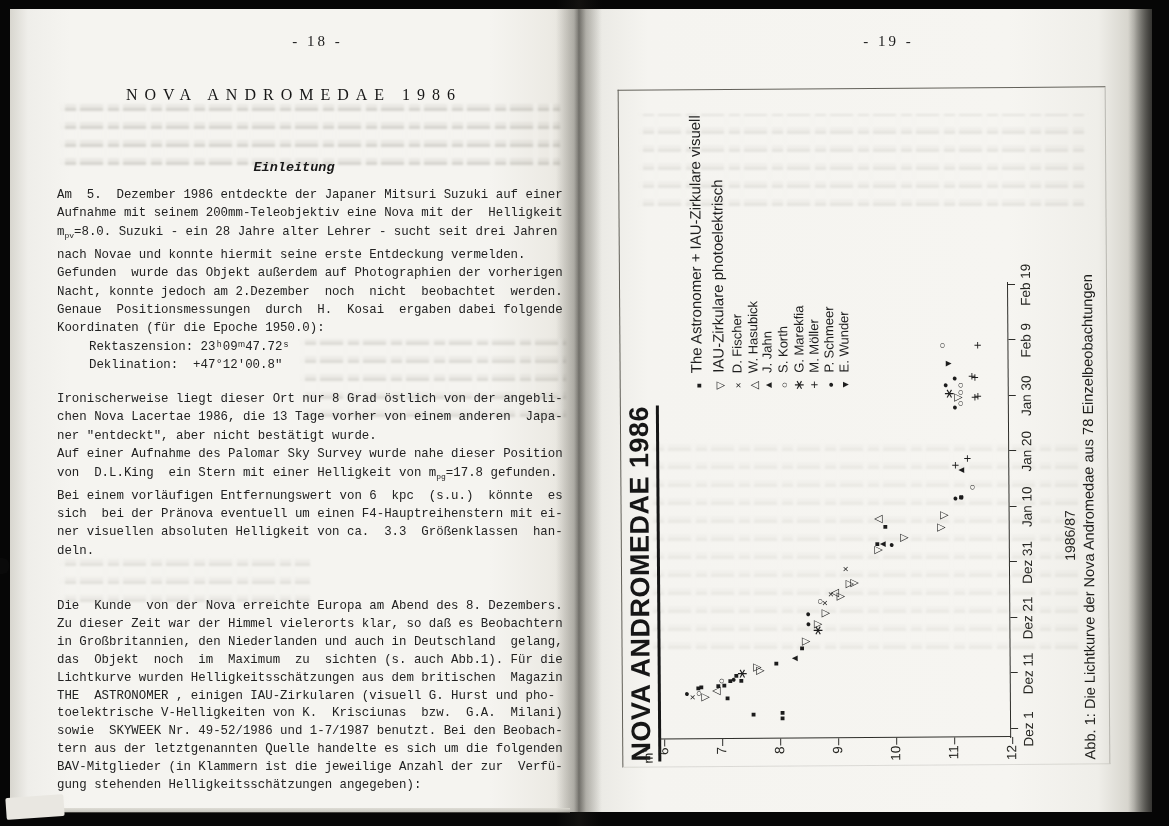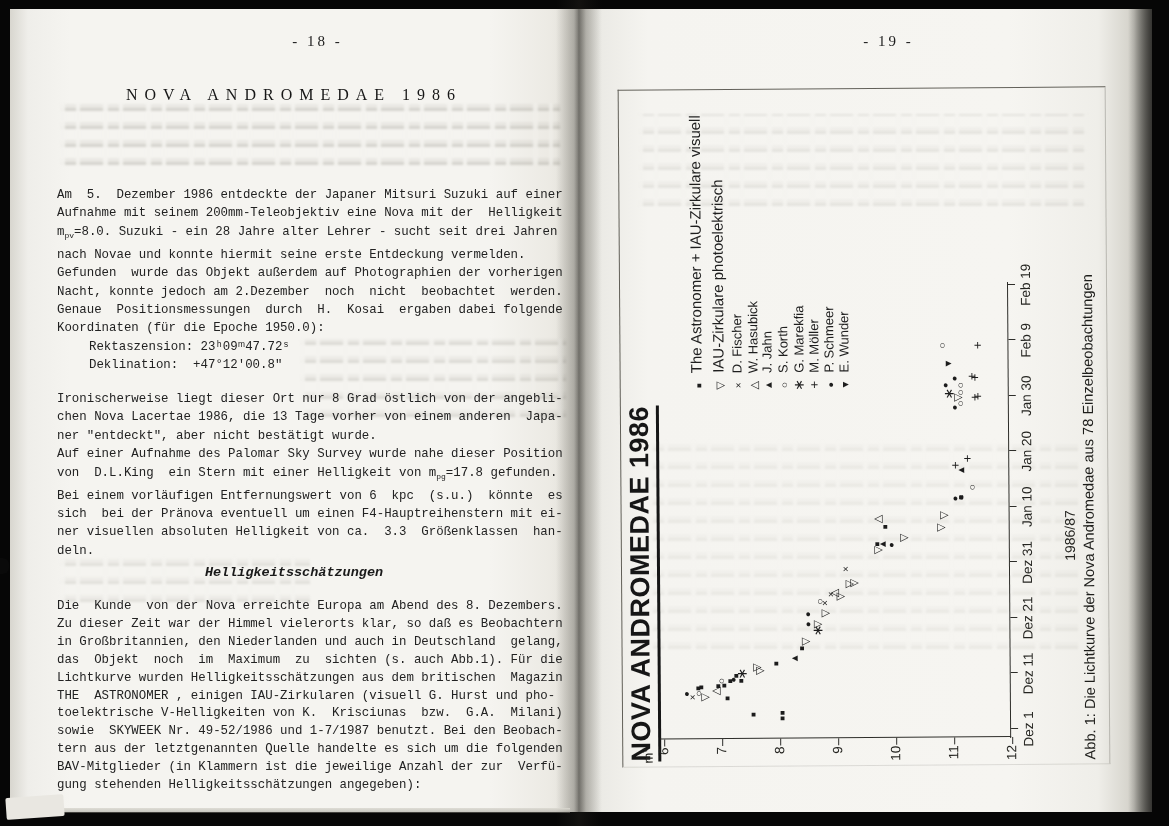--- a/index.html
+++ b/index.html
@@ -71,40 +71,40 @@
 <body>
 
 <div class="stage">
 
   <div class="page page-left">
     <div class="bleed" style="left:50px;top:94px;width:500px;height:62px;opacity:.42;"></div>
     <div class="bleed" style="left:290px;top:330px;width:266px;height:78px;opacity:.33;"></div>
     <div class="bleed" style="left:50px;top:545px;width:250px;height:48px;opacity:.26;"></div>
     <div class="pagenum">-  18  -</div>
     <div class="doc-title">NOVA ANDROMEDAE 1986</div>
+    <div class="sec-head h1">Einleitung</div>
     <div class="body-text p1">Am  5.  Dezember 1986 entdeckte der Japaner Mitsuri Suzuki auf einer
 Aufnahme mit seinem 200mm-Teleobjektiv eine Nova mit der  Helligkeit
 m<sub>pv</sub>=8.0. Suzuki - ein 28 Jahre alter Lehrer - sucht seit drei Jahren
 nach Novae und konnte hiermit seine erste Entdeckung vermelden.
 Gefunden  wurde das Objekt außerdem auf Photographien der vorherigen
 Nacht, konnte jedoch am 2.Dezember  noch  nicht  beobachtet  werden.
 Genaue  Positionsmessungen  durch  H.  Kosai  ergaben dabei folgende
 Koordinaten (für die Epoche 1950.0):</div>
     <div class="body-text coords">Rektaszension: 23ʰ09ᵐ47.72ˢ
 Deklination:  +47°12'00.8"</div>
     <div class="body-text p2">Ironischerweise liegt dieser Ort nur 8 Grad östlich von der angebli-
 chen Nova Lacertae 1986, die 13 Tage vorher von einem anderen  Japa-
 ner "entdeckt", aber nicht bestätigt wurde.
 Auf einer Aufnahme des Palomar Sky Survey wurde nahe dieser Position
 von  D.L.King  ein Stern mit einer Helligkeit von m<sub>pg</sub>=17.8 gefunden.
 Bei einem vorläufigen Entfernungswert von 6  kpc  (s.u.)  könnte  es
 sich  bei der Pränova eventuell um einen F4-Hauptreihenstern mit ei-
 ner visuellen absoluten Helligkeit von ca.  3.3  Größenklassen  han-
 deln.</div>
-    <div class="sec-head h2">Helligkeitsschätzungen</div>
     <div class="body-text p3">Die  Kunde  von der Nova erreichte Europa am Abend des 8. Dezembers.
 Zu dieser Zeit war der Himmel vielerorts klar, so daß es Beobachtern
 in Großbritannien, den Niederlanden und auch in Deutschland  gelang,
 das  Objekt  noch  im  Maximum  zu  sichten (s. auch Abb.1). Für die
 Lichtkurve wurden Helligkeitsschätzungen aus dem britischen  Magazin
 THE  ASTRONOMER , einigen IAU-Zirkularen (visuell G. Hurst und pho-
 toelektrische V-Helligkeiten von K.  Krisciunas  bzw.  G.A.  Milani)
 sowie  SKYWEEK Nr. 49-52/1986 und 1-7/1987 benutzt. Bei den Beobach-
 tern aus der letztgenannten Quelle handelte es sich um die folgenden
 BAV-Mitglieder (in Klammern ist die jeweilige Anzahl der zur  Verfü-

